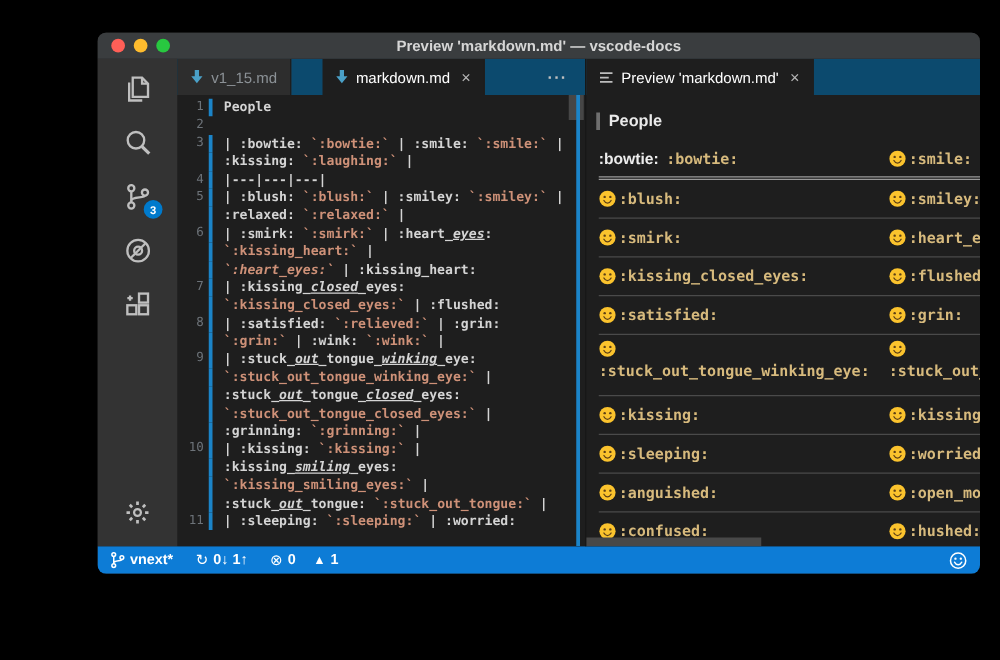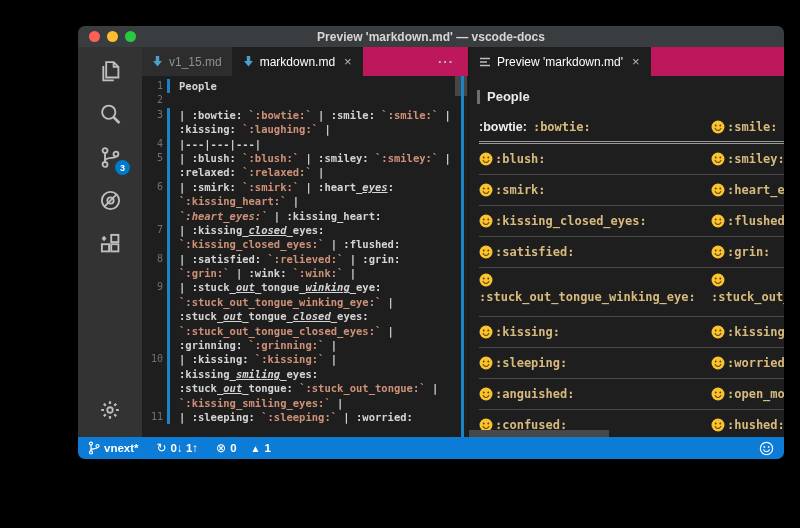--- a/index.html
+++ b/index.html
@@ -16,21 +16,21 @@
   .main{display:flex;height:390px;}
   .activitybar{width:64px;background:#333333;display:flex;flex-direction:column;align-items:center;flex:none;}
   .ab-item{height:43px;width:100%;display:flex;align-items:center;justify-content:center;position:relative;}
   .ab-item:first-child{margin-top:3px;}
   .ab-item svg{stroke:#bfbfbf;fill:none;stroke-width:1.3;}
   .ab-gear{margin-top:auto;margin-bottom:6px;}
   .badge{position:absolute;right:12px;bottom:4px;background:#007acc;color:#fff;font-size:9px;font-weight:bold;
     width:15px;height:15px;border-radius:50%;display:flex;align-items:center;justify-content:center;}
   
   .editor-group{width:326px;flex:none;display:flex;flex-direction:column;background:#1e1e1e;}
-  .tabsbar{height:29px;background:#be185d;display:flex;align-items:stretch;flex:none;}
+  .tabsbar{height:29px;background:#0c4a6e;display:flex;align-items:stretch;flex:none;gap:25px;}
   .tab{display:flex;align-items:center;gap:6px;padding:0 10px;font-size:12px;background:#2d2d2d;
     border-right:1px solid #1e1e1e;color:#8b9196;}
   .tab.active{background:#1e1e1e;color:#fff;}
   .tab .close{color:#b6b6b6;font-size:13px;margin-left:3px;}
   .tab-more{margin-left:auto;margin-right:14px;align-self:center;color:#c0c0c0;font-size:13px;font-weight:bold;letter-spacing:1px;}
   .editor-wrap{position:relative;flex:1;overflow:hidden;}
   .ed-lines{padding-top:3px;}
   .ed-row{display:flex;height:14.4px;line-height:14.4px;font-family:"DejaVu Sans Mono",monospace;
     font-size:10.5px;font-weight:bold;white-space:pre;}
   .ed-row .num{width:21px;text-align:right;color:#6d7379;font-weight:normal;font-size:10px;flex:none;}
@@ -166,22 +166,22 @@
             <div class="ed-row"><span class="num"></span><span class="mark on"></span><span class="txt"><span class="c">`:kissing_closed_eyes:`</span><span class="p"> | :flushed:</span></span></div>
             <div class="ed-row"><span class="num">8</span><span class="mark on"></span><span class="txt"><span class="p">| :satisfied: </span><span class="c">`:relieved:`</span><span class="p"> | :grin:</span></span></div>
             <div class="ed-row"><span class="num"></span><span class="mark on"></span><span class="txt"><span class="c">`:grin:`</span><span class="p"> | :wink: </span><span class="c">`:wink:`</span><span class="p"> |</span></span></div>
             <div class="ed-row"><span class="num">9</span><span class="mark on"></span><span class="txt"><span class="p">| :stuck_</span><span class="i">out</span><span class="p">_tongue_</span><span class="i">winking</span><span class="p">_eye:</span></span></div>
             <div class="ed-row"><span class="num"></span><span class="mark on"></span><span class="txt"><span class="c">`:stuck_out_tongue_winking_eye:`</span><span class="p"> |</span></span></div>
             <div class="ed-row"><span class="num"></span><span class="mark on"></span><span class="txt"><span class="p">:stuck_</span><span class="i">out</span><span class="p">_tongue_</span><span class="i">closed</span><span class="p">_eyes:</span></span></div>
             <div class="ed-row"><span class="num"></span><span class="mark on"></span><span class="txt"><span class="c">`:stuck_out_tongue_closed_eyes:`</span><span class="p"> |</span></span></div>
             <div class="ed-row"><span class="num"></span><span class="mark on"></span><span class="txt"><span class="p">:grinning: </span><span class="c">`:grinning:`</span><span class="p"> |</span></span></div>
             <div class="ed-row"><span class="num">10</span><span class="mark on"></span><span class="txt"><span class="p">| :kissing: </span><span class="c">`:kissing:`</span><span class="p"> |</span></span></div>
             <div class="ed-row"><span class="num"></span><span class="mark on"></span><span class="txt"><span class="p">:kissing_</span><span class="i">smiling</span><span class="p">_eyes:</span></span></div>
+            <div class="ed-row"><span class="num"></span><span class="mark on"></span><span class="txt"><span class="c">`:kissing_smiling_eyes:`</span><span class="p"> |</span></span></div>
             <div class="ed-row"><span class="num"></span><span class="mark on"></span><span class="txt"><span class="p">:stuck_</span><span class="i">out</span><span class="p">_tongue: </span><span class="c">`:stuck_out_tongue:`</span><span class="p"> |</span></span></div>
-            <div class="ed-row"><span class="num"></span><span class="mark on"></span><span class="txt"><span class="c">`:kissing_smiling_eyes:`</span><span class="p"> |</span></span></div>
             <div class="ed-row"><span class="num">11</span><span class="mark on"></span><span class="txt"><span class="p">| :sleeping: </span><span class="c">`:sleeping:`</span><span class="p"> | :worried:</span></span></div>
           </div>
         <div class="ed-scroll">
           <div class="ed-thumb"></div>
           <div class="ed-blue"></div>
         </div>
       </div>
     </div>
 
     <div class="preview-group">

